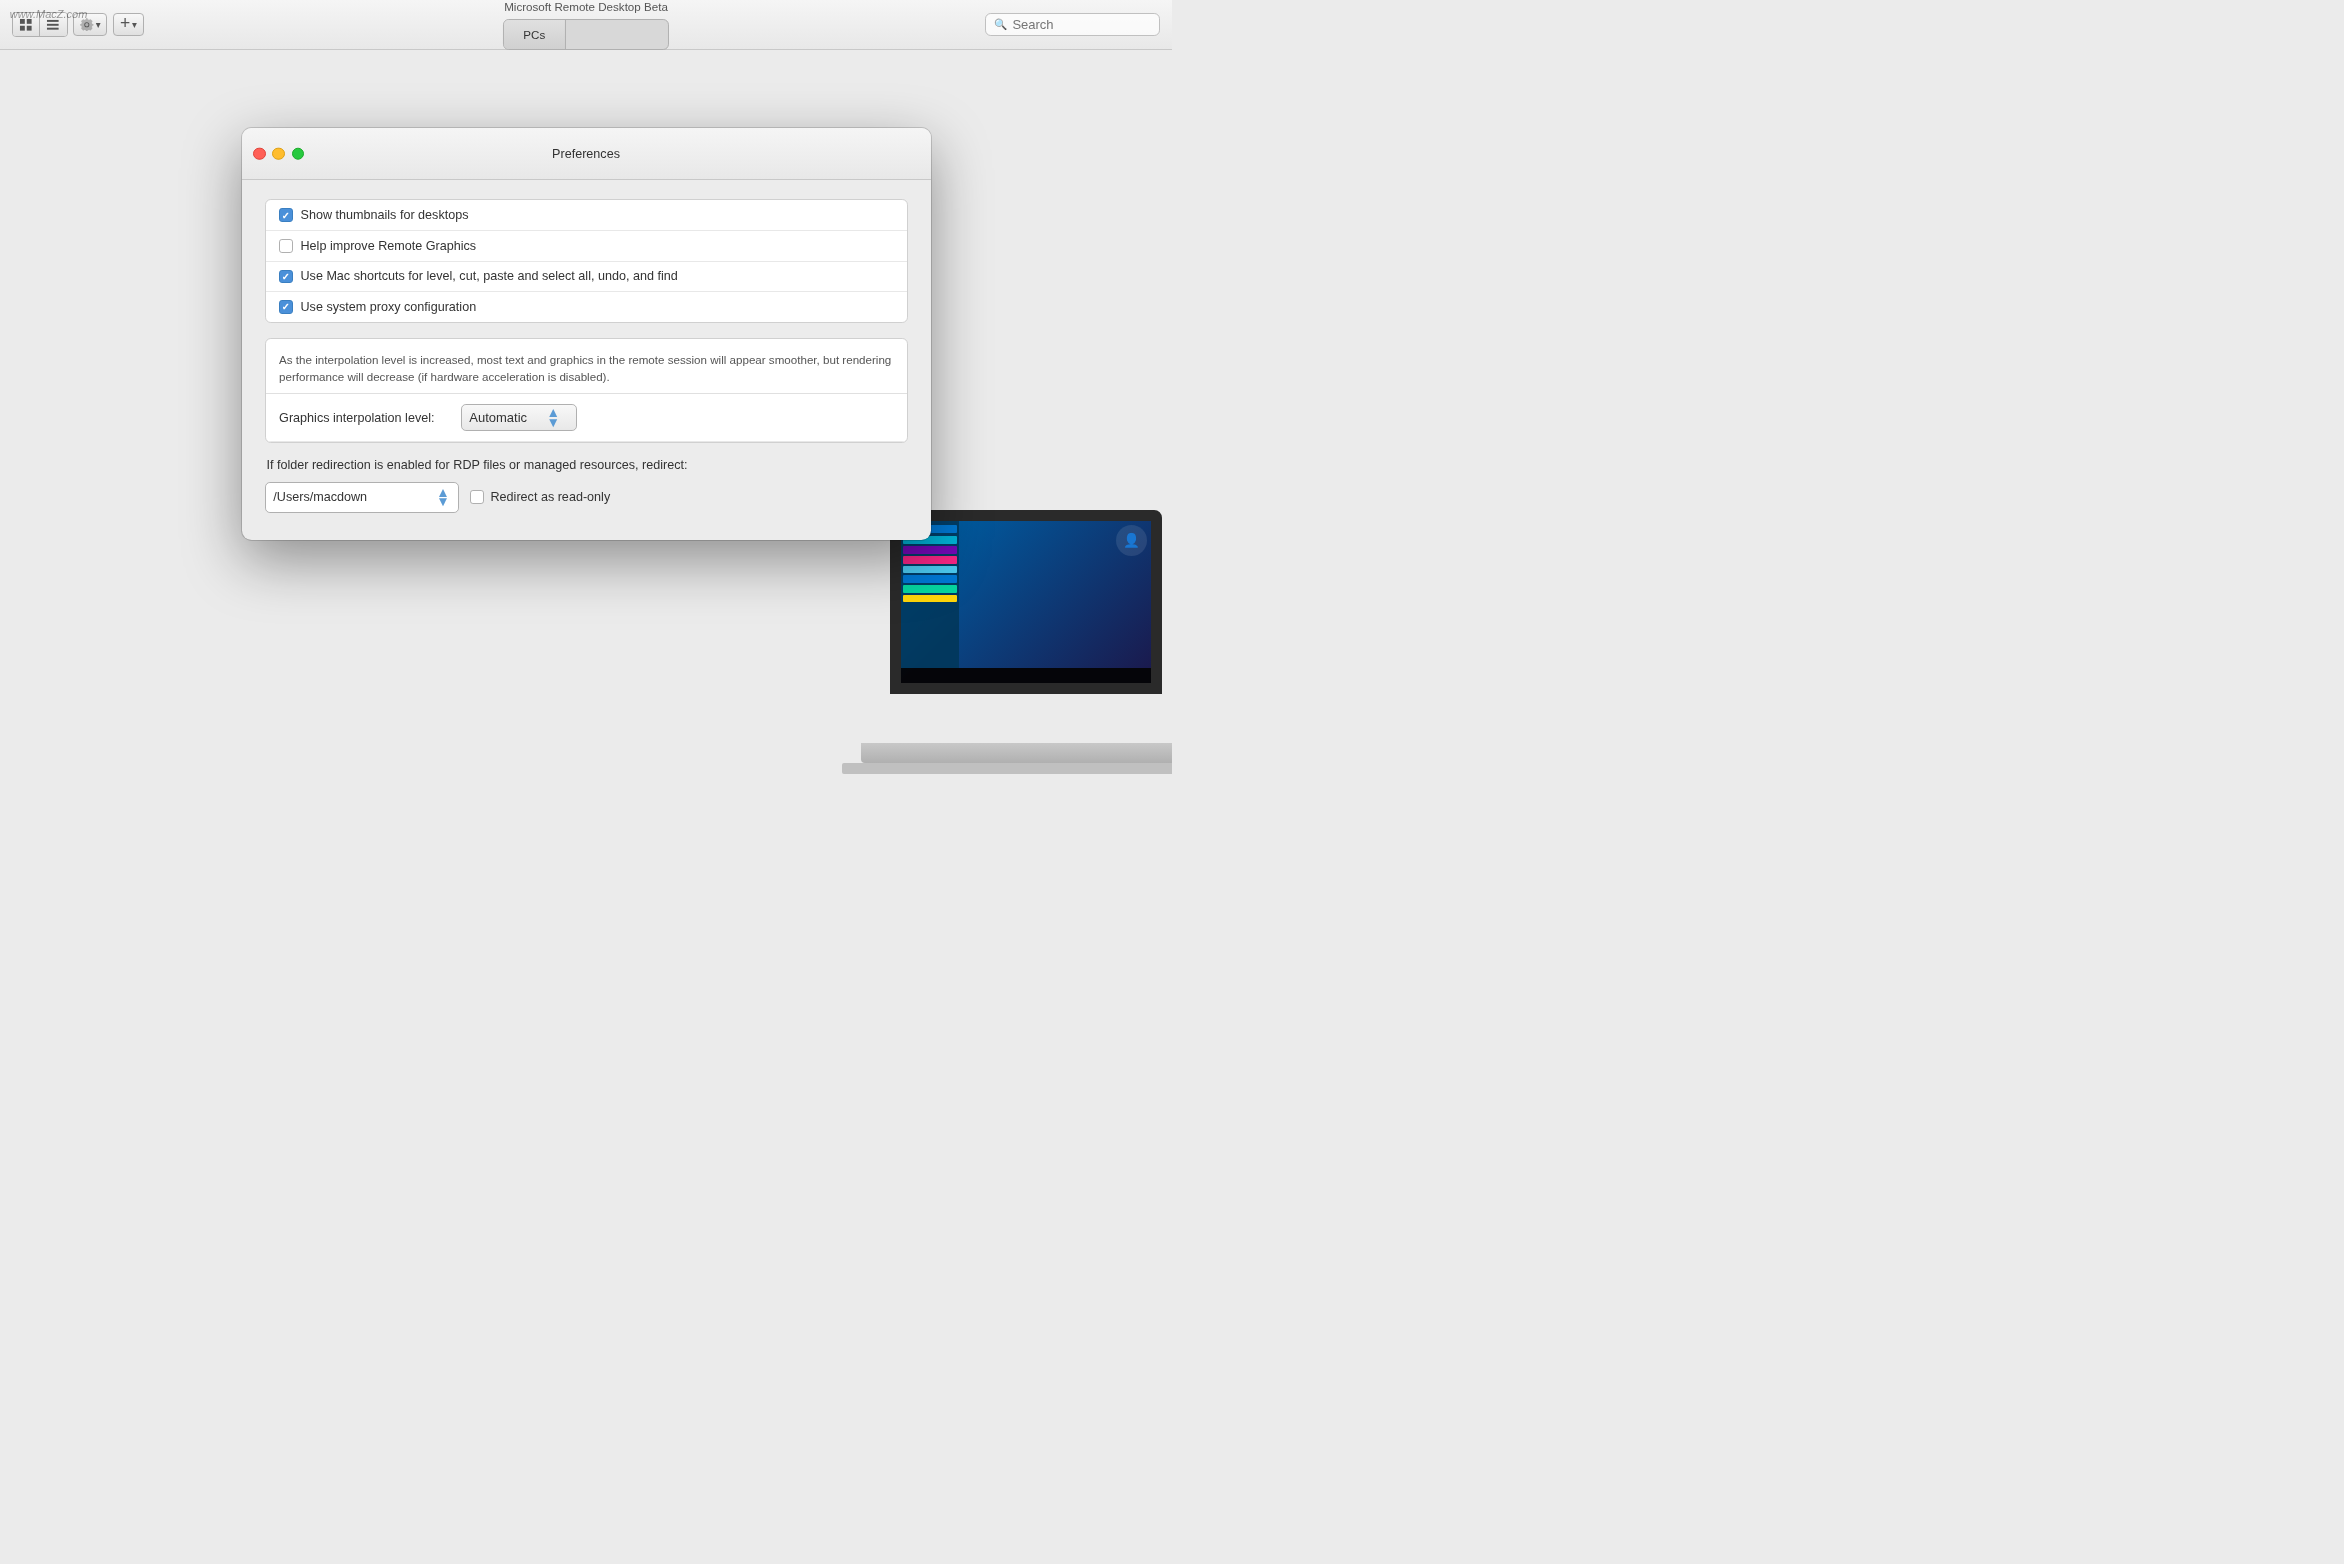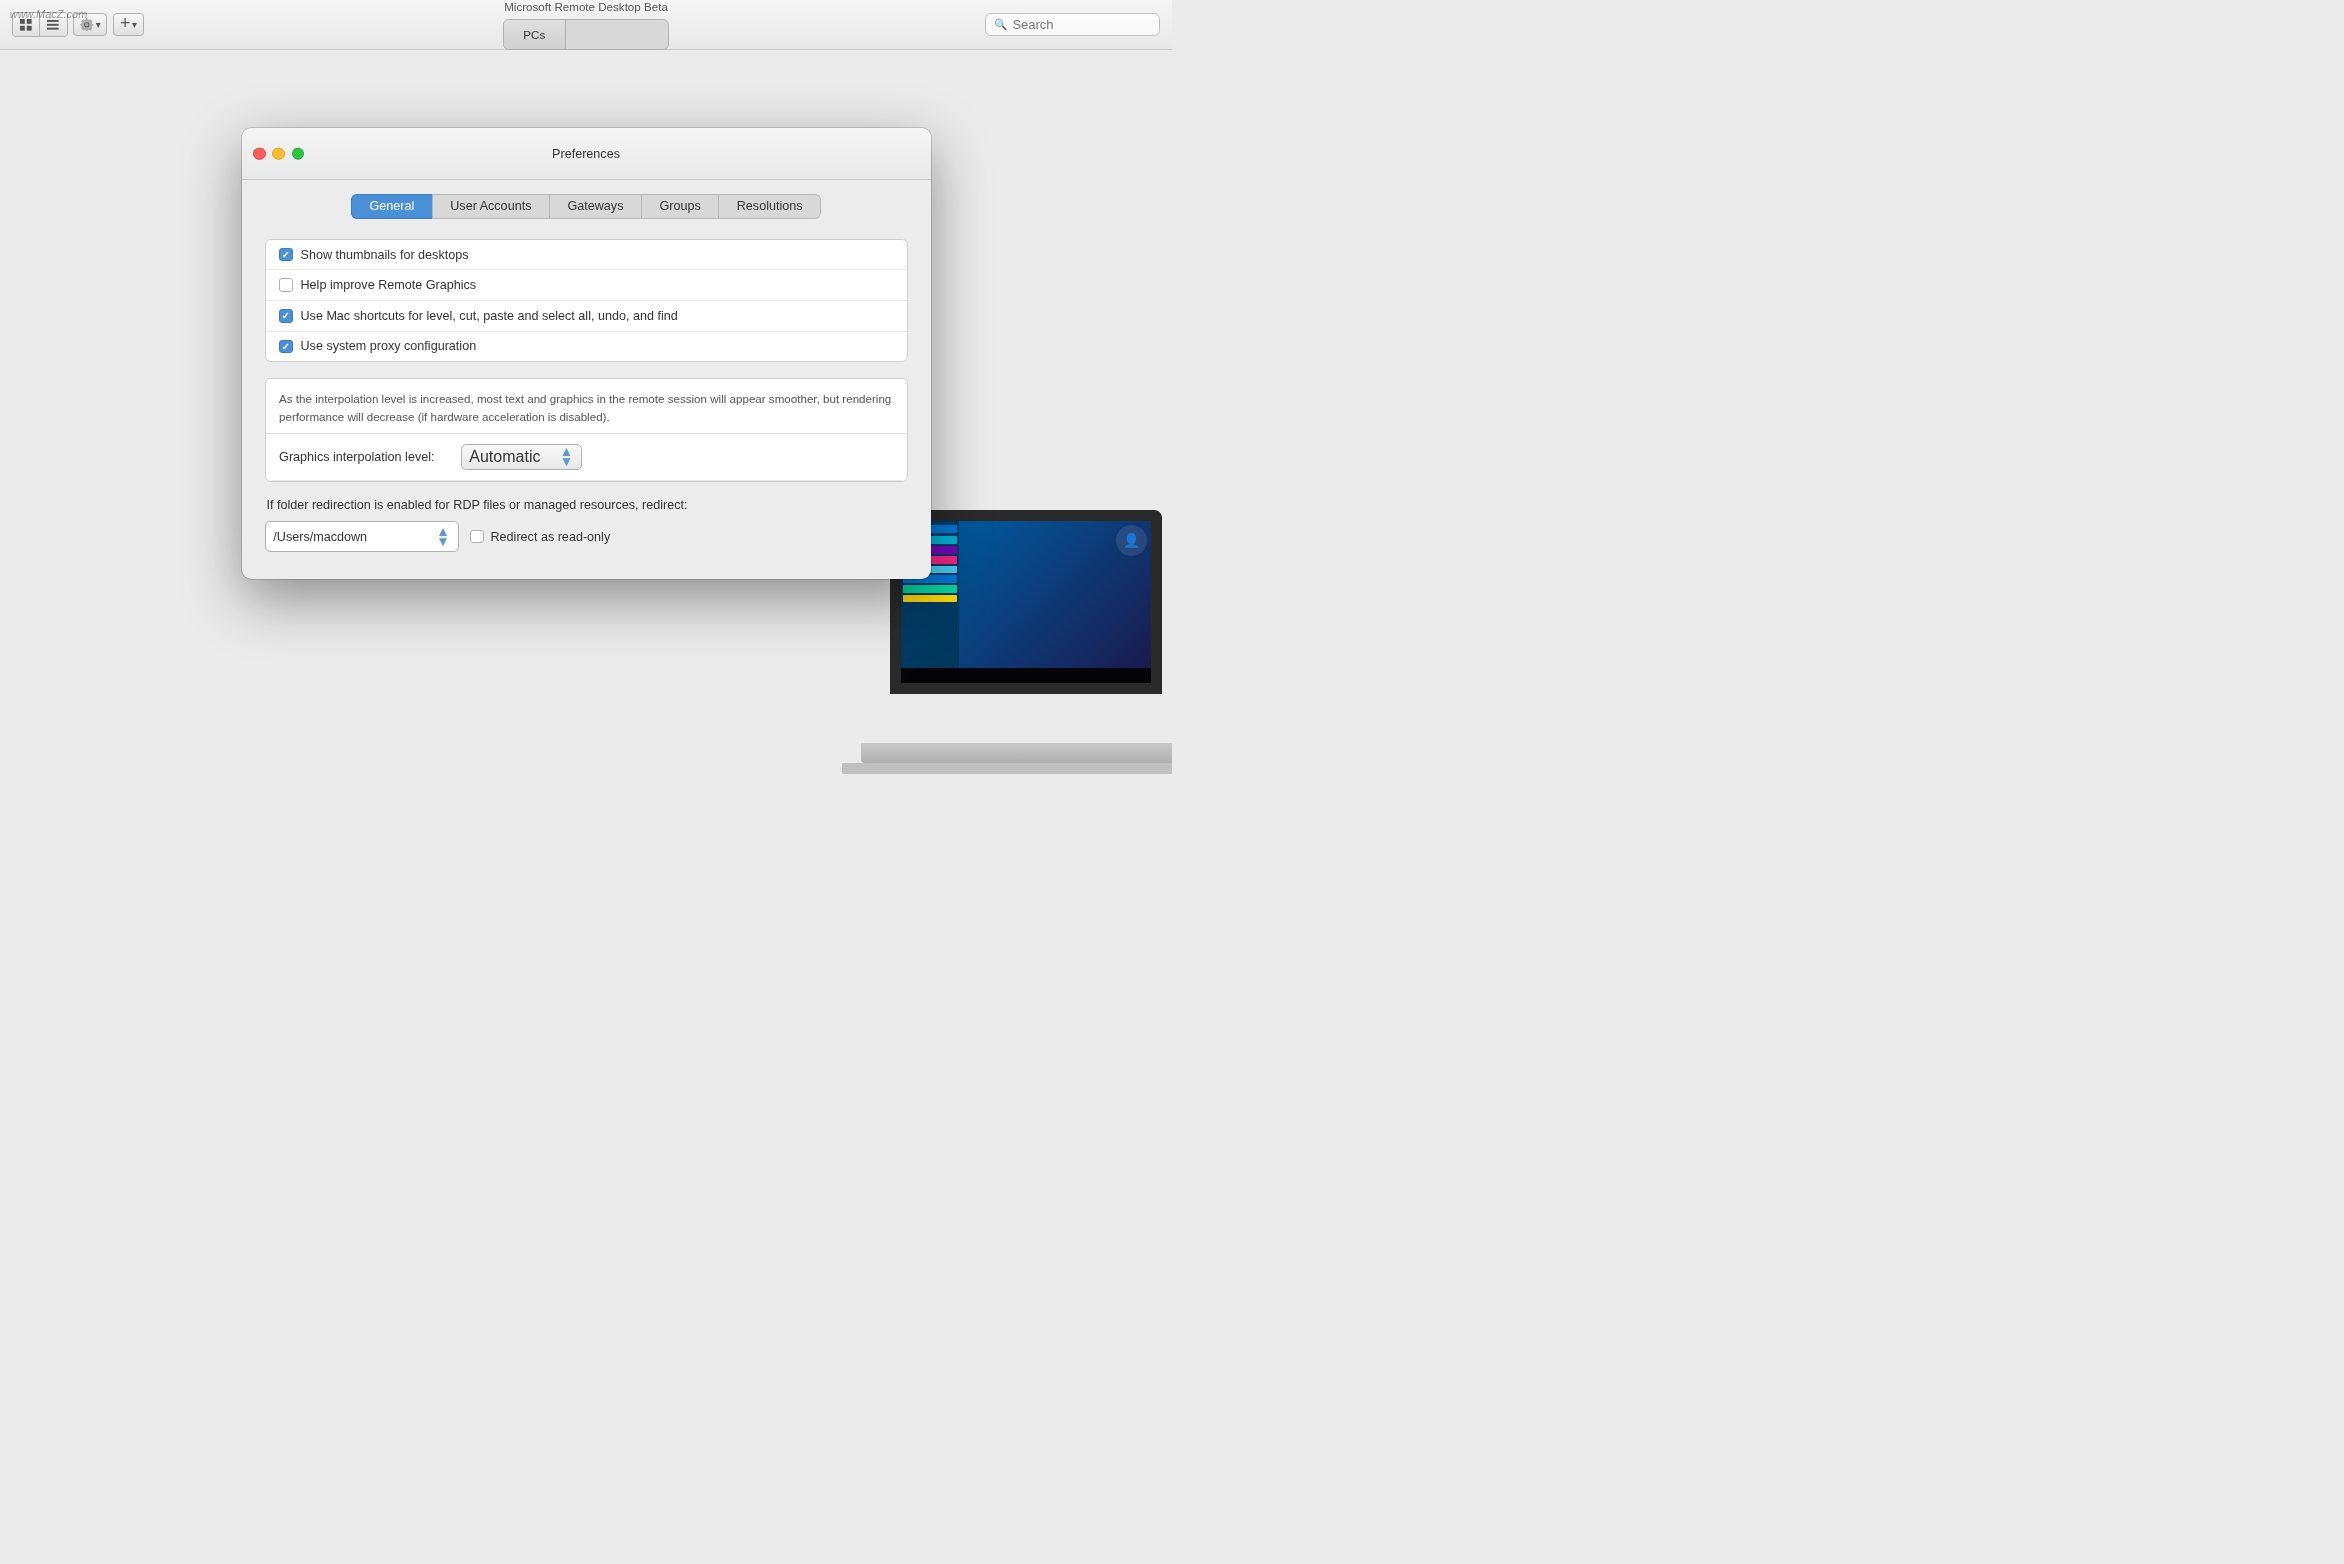--- a/index.html
+++ b/index.html
@@ -394,21 +394,21 @@
       background: linear-gradient(to bottom, #f8f8f8, #e8e8e8);
       border: 1px solid #b0b0b0;
       border-radius: 4.9px;
       padding: 2.9px 7.8px;
       cursor: pointer;
       gap: 19.4px;
       min-width: 116px;
     }
 
     .mac-select-text {
-      font-size: 16px;
+      font-size: 13px;
       color: #333;
     }
 
     .mac-select-arrow {
       color: #5b9bd5;
       font-size: 13.6px;
       display: flex;
       flex-direction: column;
       gap: 0px;
       line-height: 0.7;
@@ -559,27 +559,20 @@
   <div class="dialog">
     <div class="dialog-titlebar">
       <div class="window-controls">
         <div class="wc-btn wc-close"></div>
         <div class="wc-btn wc-minimize"></div>
         <div class="wc-btn wc-maximize"></div>
       </div>
       <span class="dialog-title">Preferences</span>
     </div>
 
-    <div class="tab-bar">
-      <button class="tab-btn active">General</button>
-      <button class="tab-btn">User Accounts</button>
-      <button class="tab-btn">Gateways</button>
-      <button class="tab-btn">Groups</button>
-      <button class="tab-btn">Resolutions</button>
-    </div>
 
     <div class="dialog-body">
 
       <div class="pref-section">
         <div class="checkbox-row">
           <div class="cb checked"></div>
           <span class="cb-label">Show thumbnails for desktops</span>
         </div>
         <div class="checkbox-row">
           <div class="cb"></div>

